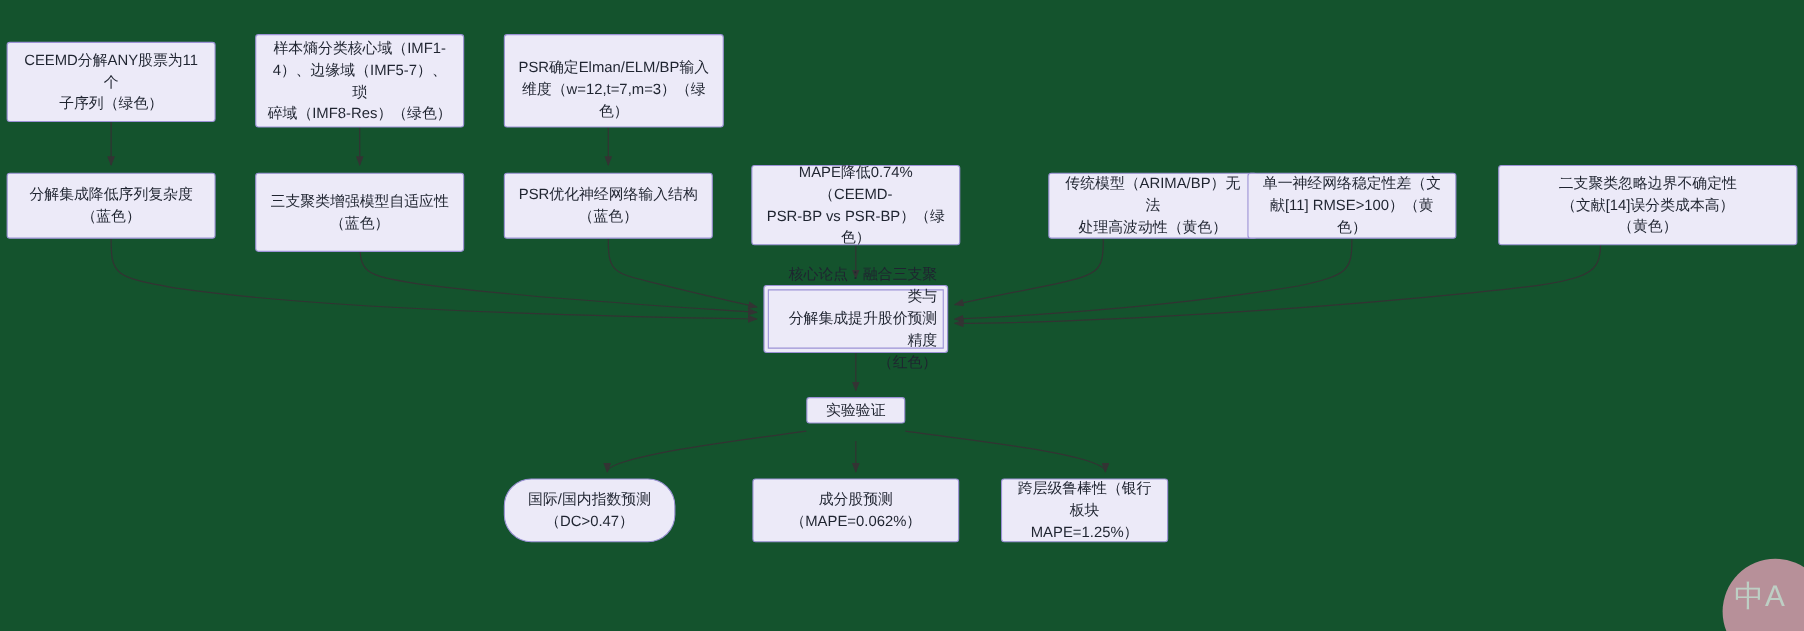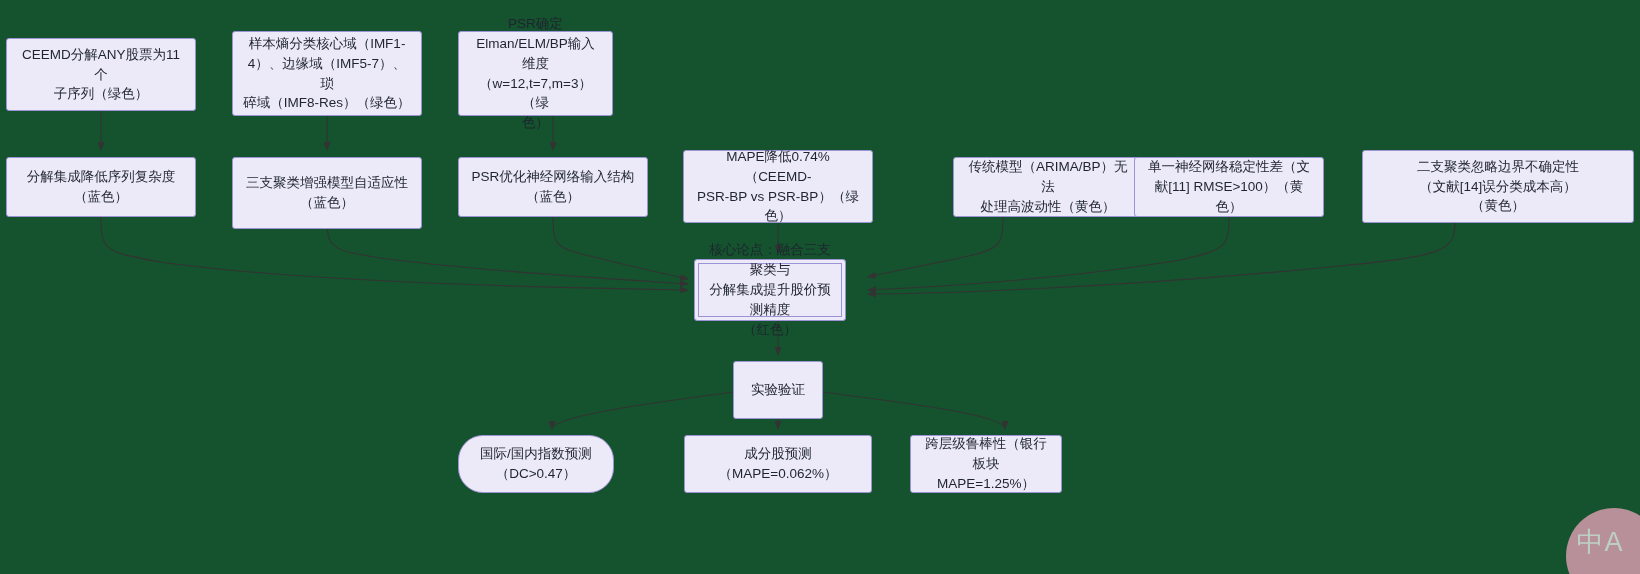--- a/index.html
+++ b/index.html
@@ -103,21 +103,21 @@
   <div id="node-group">
       <div class="node" style="left: 6px; top: 38px; width: 190px; height: 73px;">
         <span class="node-label">CEEMD分解ANY股票为11个
 子序列（绿色）</span>
       </div>
       <div class="node" style="left: 232px; top: 31px; width: 190px; height: 85px;">
         <span class="node-label">样本熵分类核心域（IMF1-
 4）、边缘域（IMF5-7）、琐
 碎域（IMF8-Res）（绿色）</span>
       </div>
-      <div class="node" style="left: 458px; top: 31px; width: 155px; height: 85px;">
+      <div class="node" style="left: 458px; top: 31px; width: 200px; height: 85px; align-items: flex-end;">
         <span class="node-label">PSR确定Elman/ELM/BP输入
 维度（w=12,t=7,m=3）（绿
 色）</span>
       </div>
       <div class="node" style="left: 6px; top: 157px; width: 190px; height: 60px;">
         <span class="node-label">分解集成降低序列复杂度
 （蓝色）</span>
       </div>
       <div class="node" style="left: 232px; top: 157px; width: 190px; height: 72px;">
         <span class="node-label">三支聚类增强模型自适应性
@@ -138,26 +138,26 @@
       </div>
       <div class="node" style="left: 1134px; top: 157px; width: 190px; height: 60px;">
         <span class="node-label">单一神经网络稳定性差（文
 献[11] RMSE&gt;100）（黄色）</span>
       </div>
       <div class="node" style="left: 1362px; top: 150px; width: 272px; height: 73px;">
         <span class="node-label">二支聚类忽略边界不确定性
 （文献[14]误分类成本高）
 （黄色）</span>
       </div>
-      <div class="node emphasis" style="left: 694px; top: 259px; width: 152px; height: 62px;">
+      <div class="node emphasis" style="left: 694px; top: 259px; width: 168px; height: 62px; text-align: right;">
         <span class="node-label">核心论点：融合三支聚类与
 分解集成提升股价预测精度
 （红色）</span>
       </div>
-      <div class="node" style="left: 733px; top: 361px; width: 90px; height: 58px;">
+      <div class="node" style="left: 733px; top: 361px; width: 90px; height: 24px;">
         <span class="node-label">实验验证</span>
       </div>
       <div class="node" style="left: 458px; top: 435px; width: 156px; height: 58px; border-radius: 25px;">
         <span class="node-label">国际/国内指数预测
 （DC&gt;0.47）</span>
       </div>
       <div class="node" style="left: 684px; top: 435px; width: 188px; height: 58px;">
         <span class="node-label">成分股预测
 （MAPE=0.062%）</span>
       </div>

